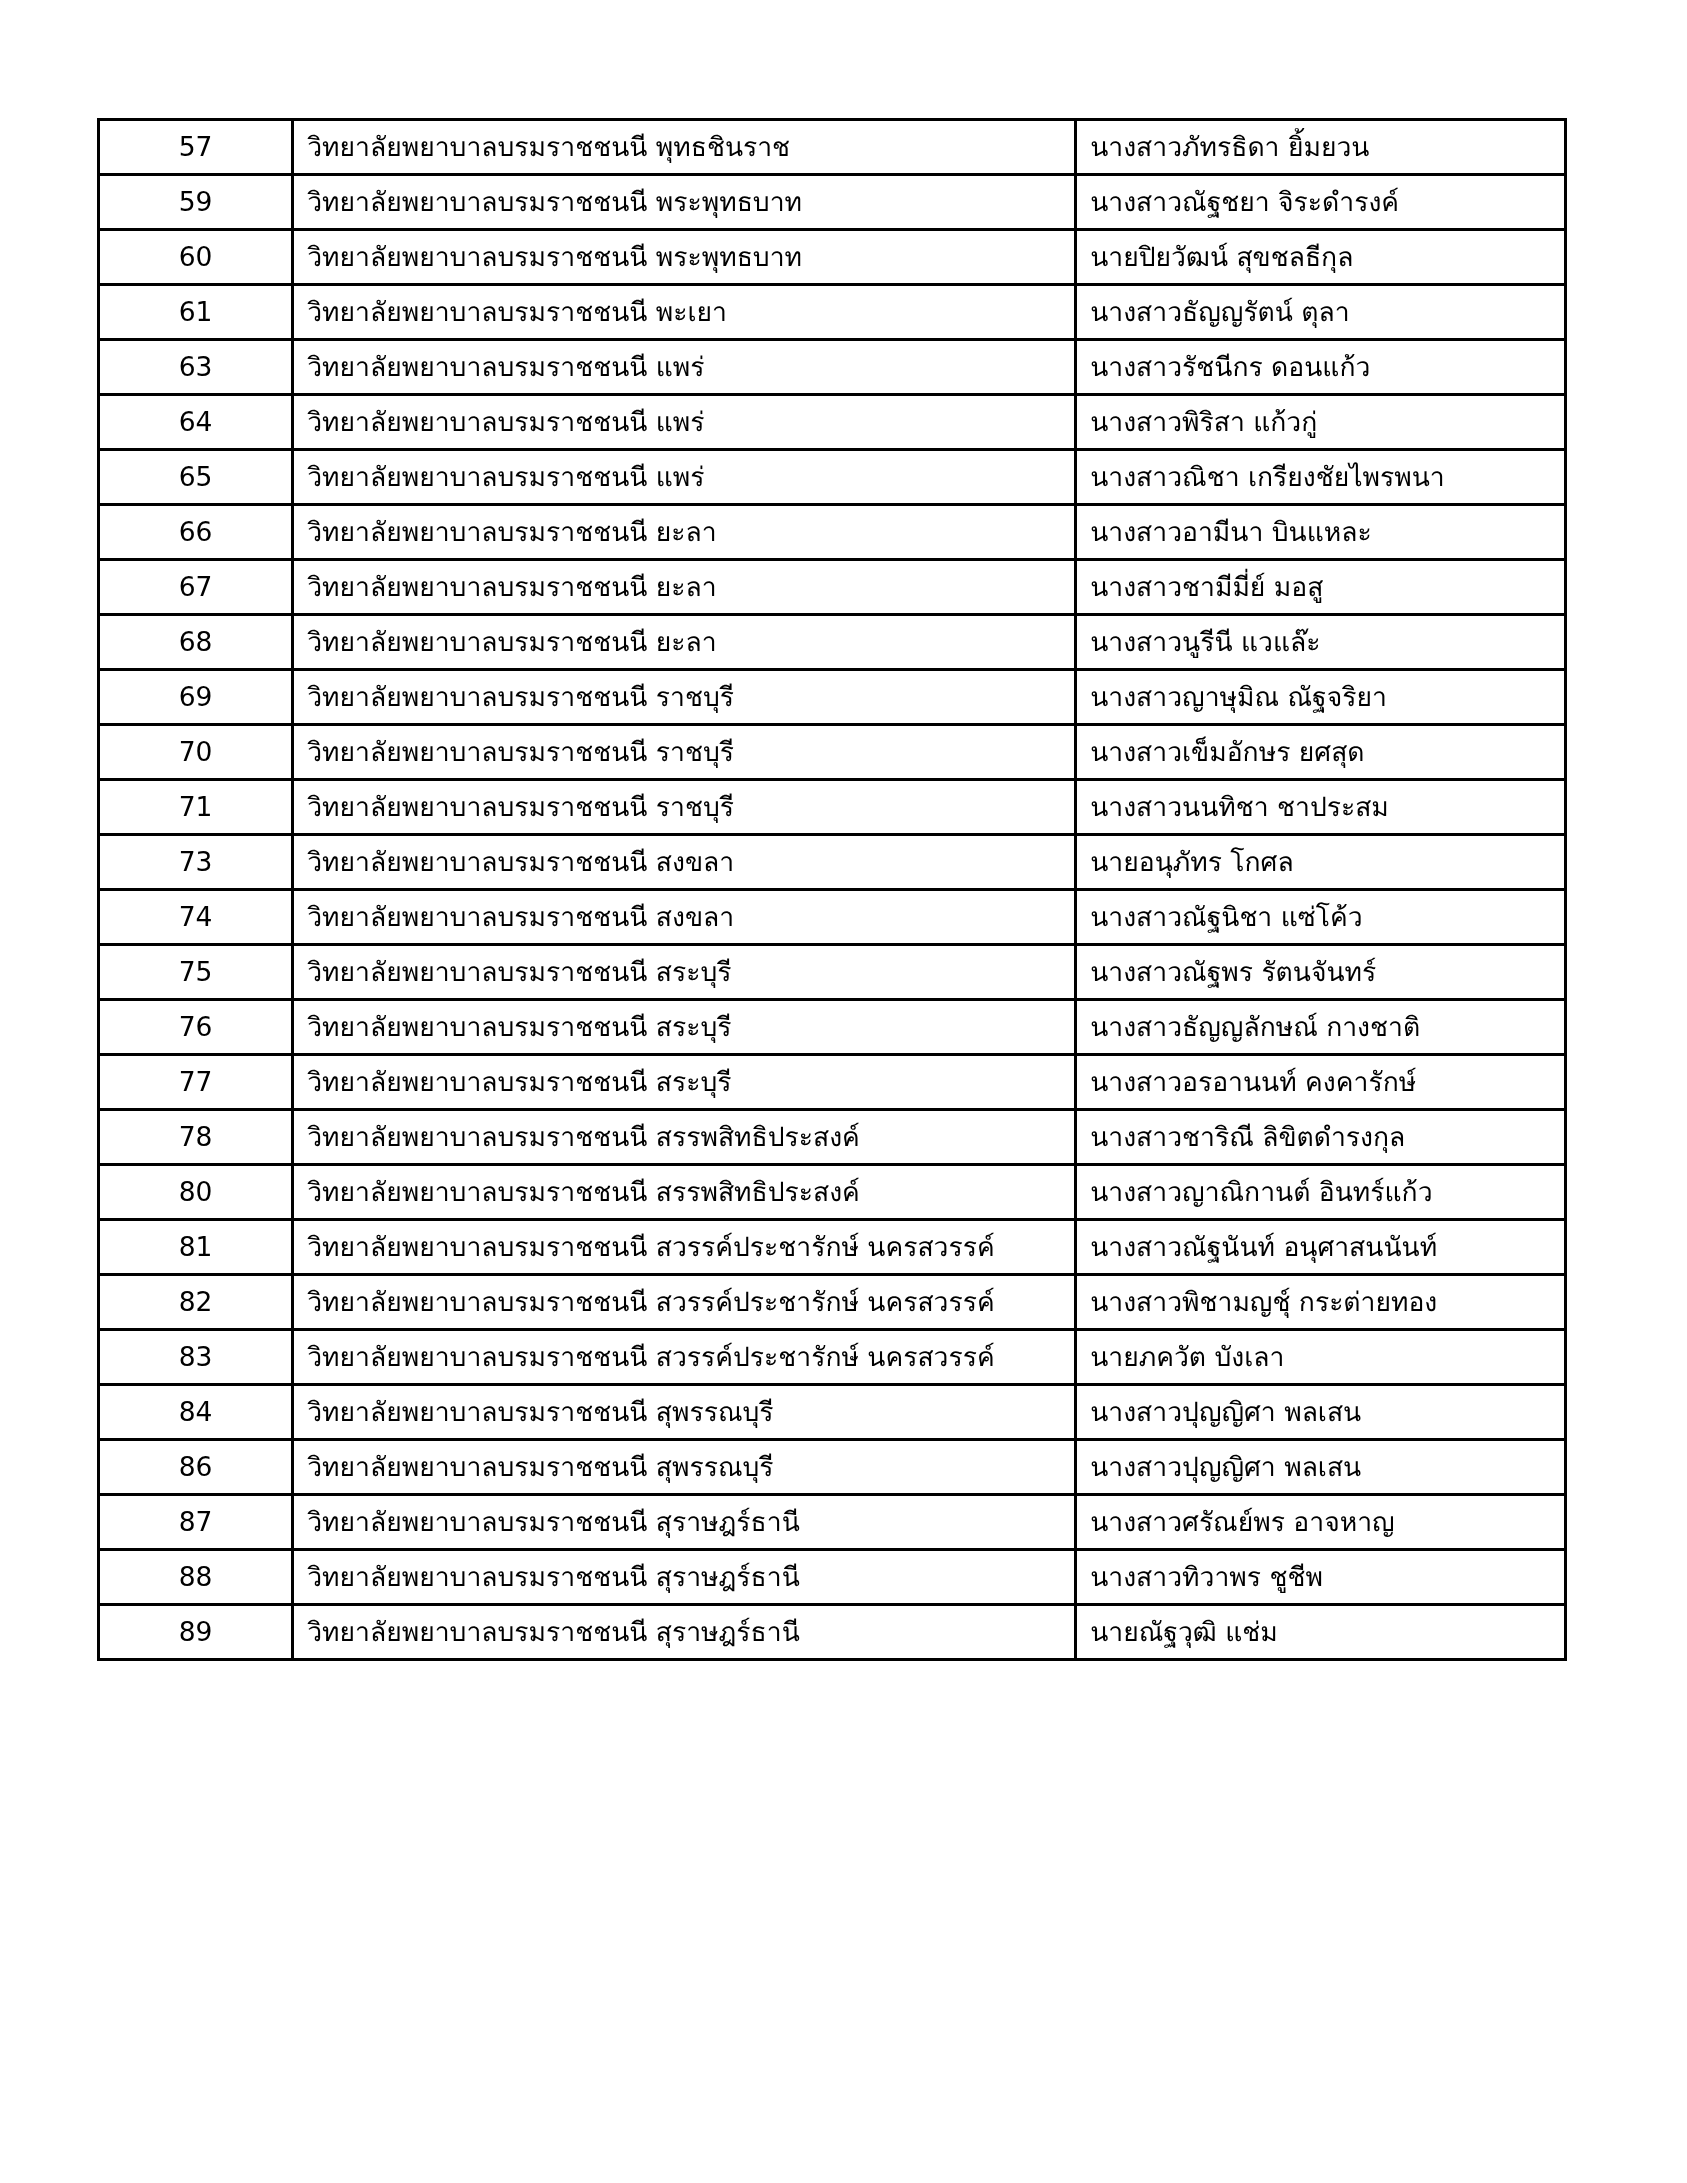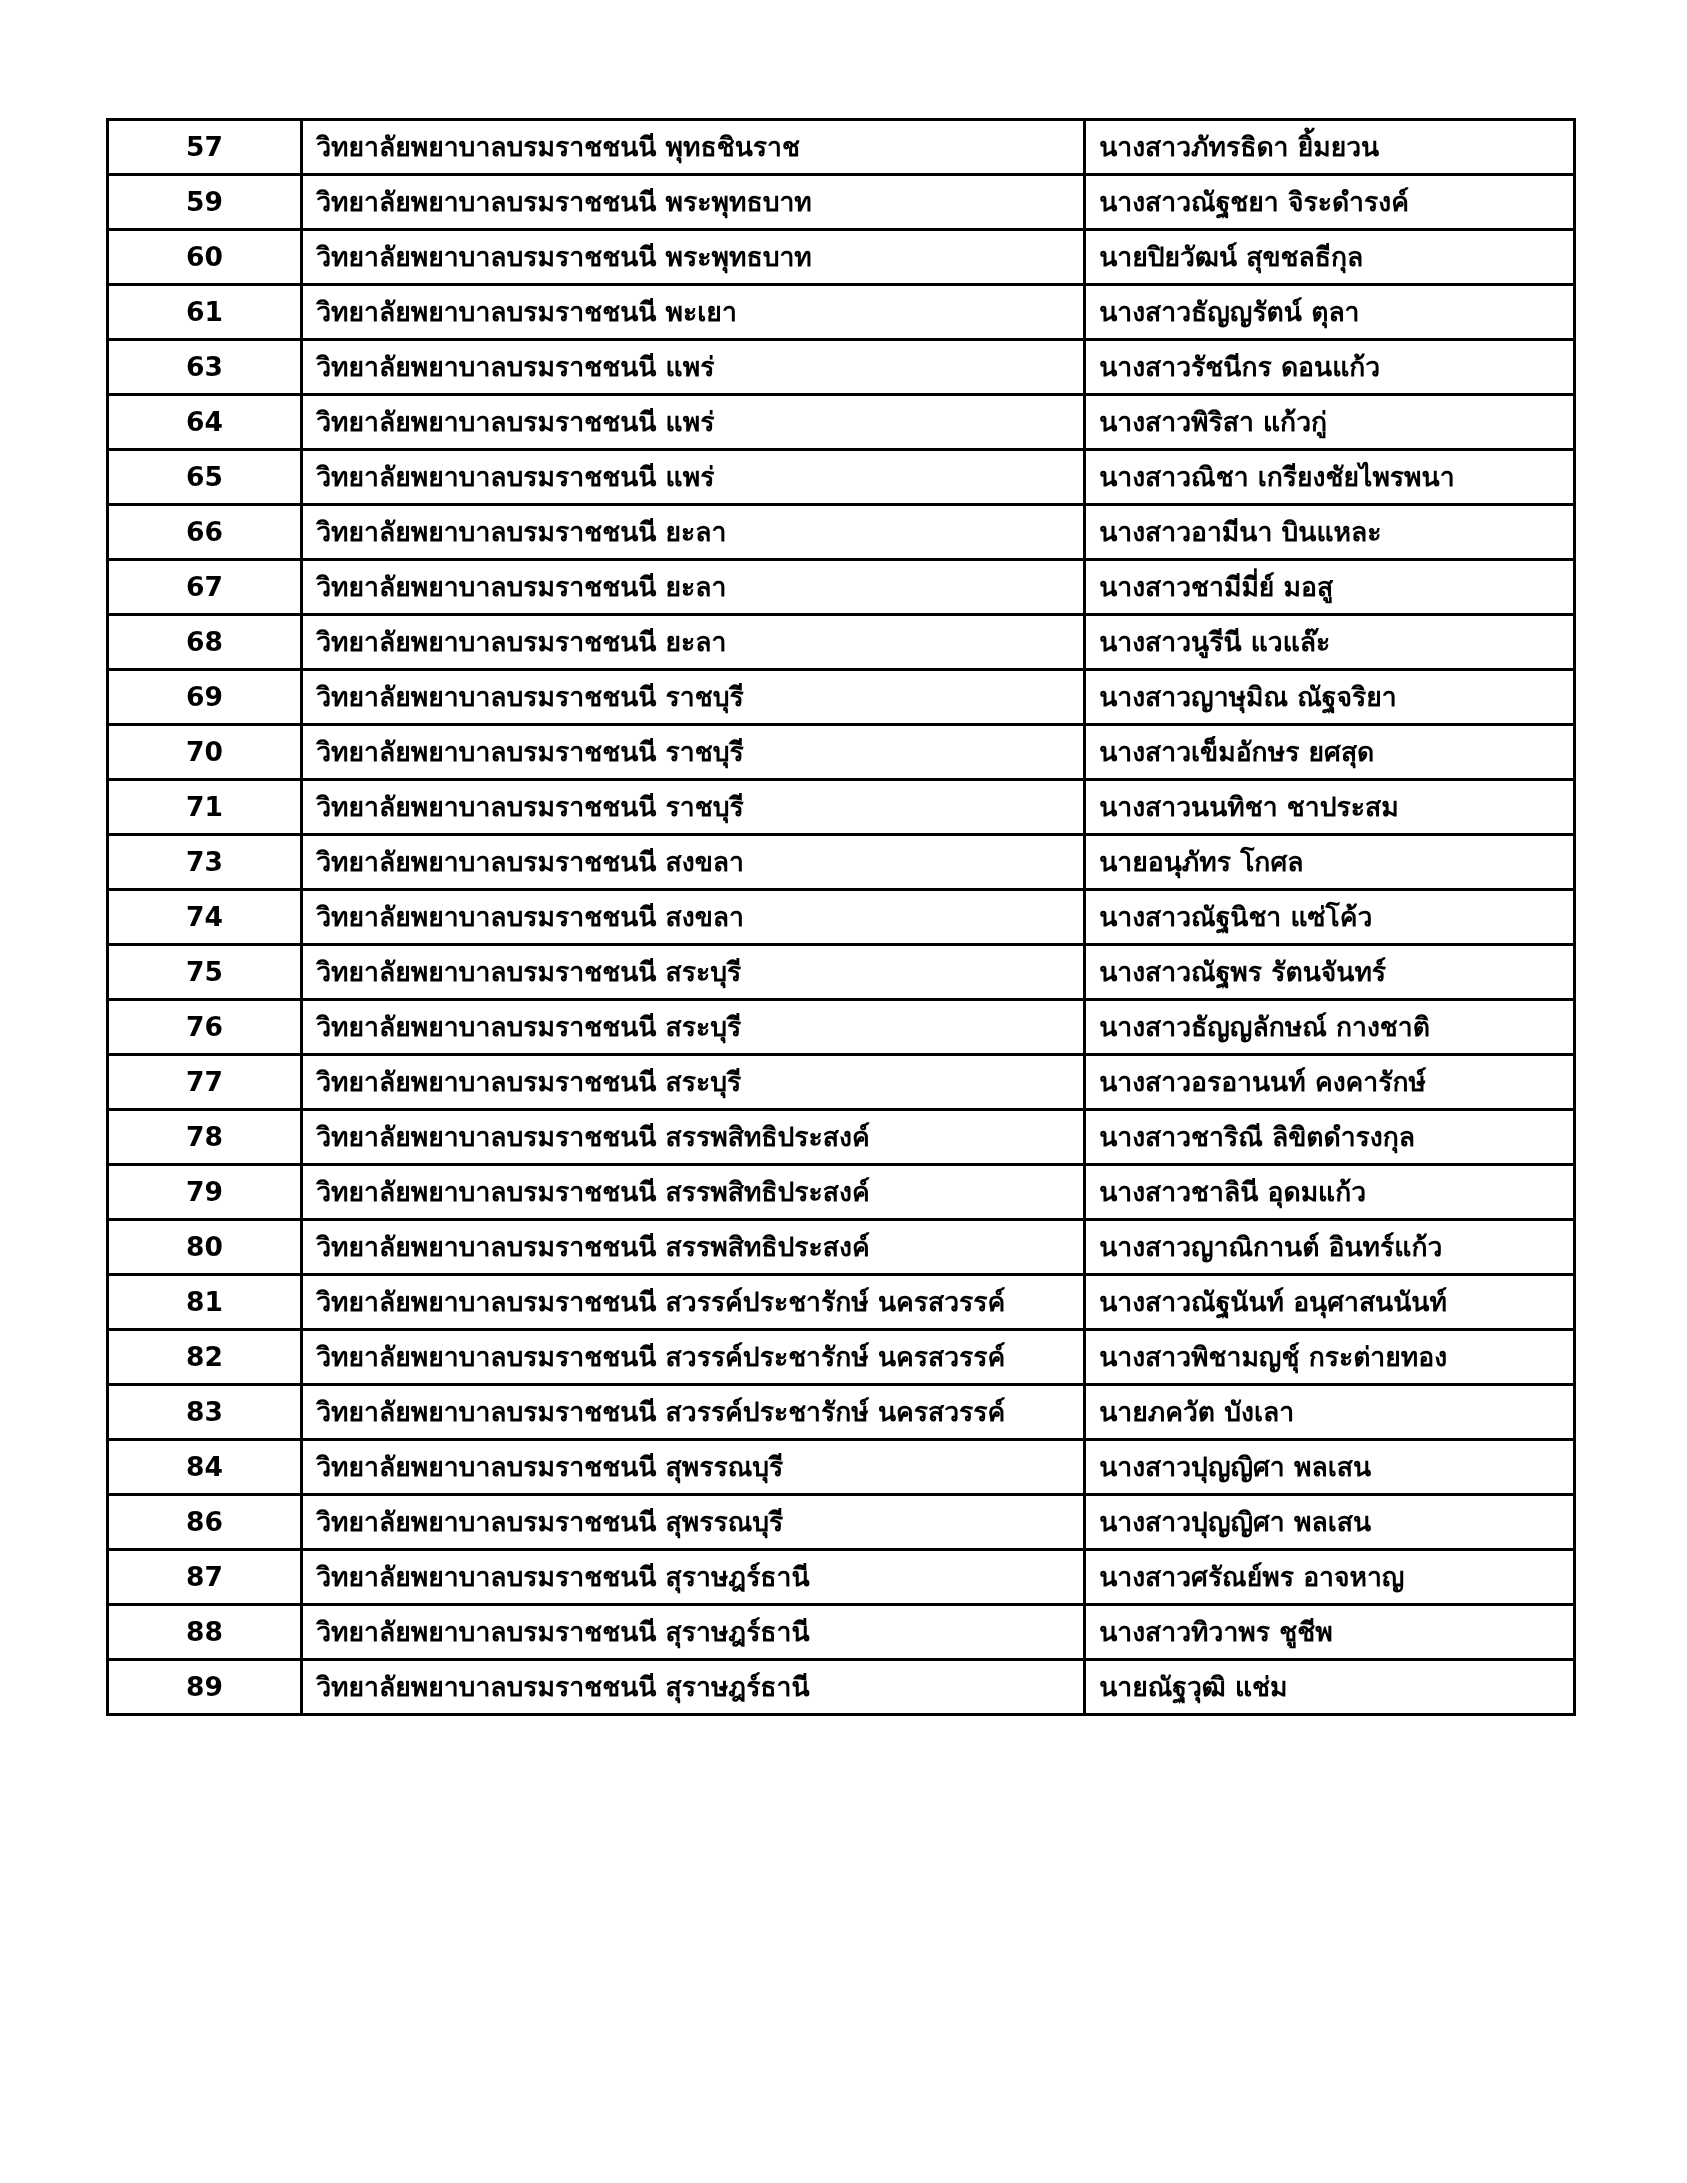--- a/index.html
+++ b/index.html
@@ -17,26 +17,25 @@
     }
     .page {
       position: absolute;
       left: 0; top: 0;
       width: 1687px;
       height: 2183px;
       background: #ffffff;
     }
     table.roster {
       position: absolute;
-      left: 106px;
+      left: 97px;
       top: 118px;
       width: 1467px;
       border-collapse: collapse;
       table-layout: fixed;
-      font-weight: bold;
     }
     table.roster td {
       border: 3.3px solid #000000;
       height: 52px;
       padding: 0;
       vertical-align: middle;
       font-size: 26.5px;
       line-height: 1;
       white-space: nowrap;
       overflow: hidden;
@@ -152,25 +151,20 @@
           <td class="no">77</td>
           <td class="college">วิทยาลัยพยาบาลบรมราชชนนี สระบุรี</td>
           <td class="name">นางสาวอรอานนท์ คงคารักษ์</td>
         </tr>
         <tr>
           <td class="no">78</td>
           <td class="college">วิทยาลัยพยาบาลบรมราชชนนี สรรพสิทธิประสงค์</td>
           <td class="name">นางสาวชาริณี ลิขิตดำรงกุล</td>
         </tr>
         <tr>
-          <td class="no">79</td>
-          <td class="college">วิทยาลัยพยาบาลบรมราชชนนี สรรพสิทธิประสงค์</td>
-          <td class="name">นางสาวชาลินี อุดมแก้ว</td>
-        </tr>
-        <tr>
           <td class="no">80</td>
           <td class="college">วิทยาลัยพยาบาลบรมราชชนนี สรรพสิทธิประสงค์</td>
           <td class="name">นางสาวญาณิกานต์ อินทร์แก้ว</td>
         </tr>
         <tr>
           <td class="no">81</td>
           <td class="college">วิทยาลัยพยาบาลบรมราชชนนี สวรรค์ประชารักษ์ นครสวรรค์</td>
           <td class="name">นางสาวณัฐนันท์ อนุศาสนนันท์</td>
         </tr>
         <tr>

